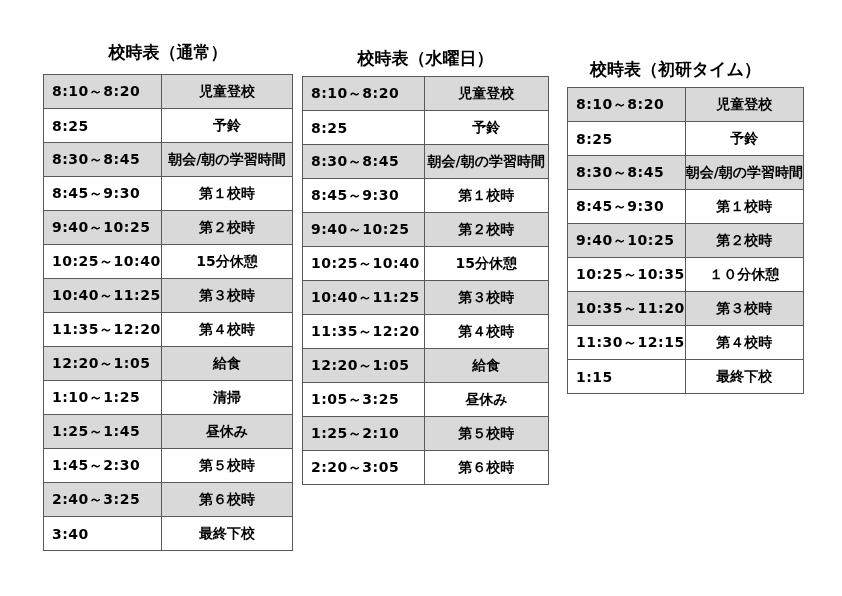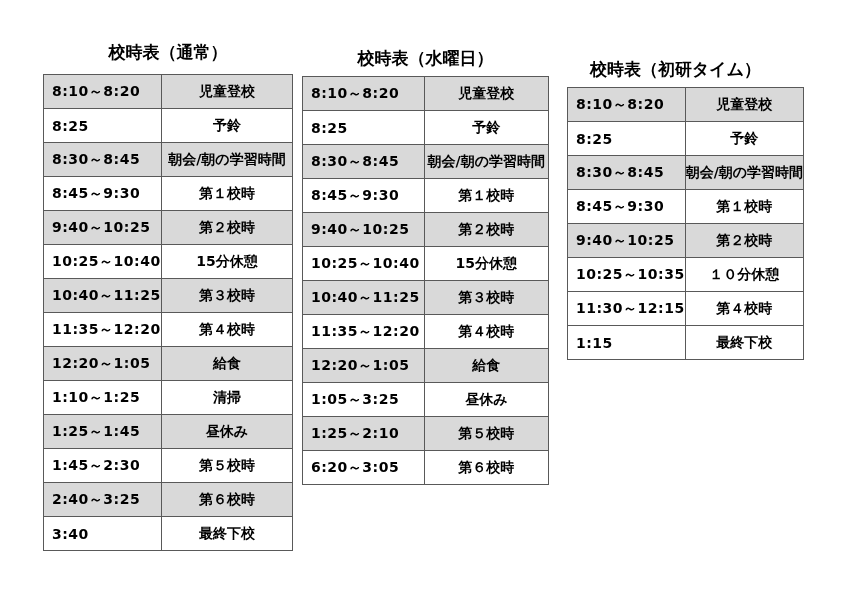--- a/index.html
+++ b/index.html
@@ -172,21 +172,21 @@
         </tr>
         <tr class="plain">
           <td class="time">1:05～3:25</td>
           <td class="act">昼休み</td>
         </tr>
         <tr class="shaded">
           <td class="time">1:25～2:10</td>
           <td class="act">第５校時</td>
         </tr>
         <tr class="plain">
-          <td class="time">6:20～3:05</td>
+          <td class="time">2:20～3:05</td>
           <td class="act">第６校時</td>
         </tr>
       </tbody>
   </table>
 </div>
 
 <div class="sched t3">
   <div class="sched-title">校時表（初研タイム）</div>
   <table class="sched-table">
     <tbody>
@@ -207,20 +207,24 @@
           <td class="act">第１校時</td>
         </tr>
         <tr class="shaded">
           <td class="time">9:40～10:25</td>
           <td class="act">第２校時</td>
         </tr>
         <tr class="plain">
           <td class="time">10:25～10:35</td>
           <td class="act">１０分休憩</td>
         </tr>
+        <tr class="shaded">
+          <td class="time">10:35～11:20</td>
+          <td class="act">第３校時</td>
+        </tr>
         <tr class="plain">
           <td class="time">11:30～12:15</td>
           <td class="act">第４校時</td>
         </tr>
         <tr class="plain">
           <td class="time">1:15</td>
           <td class="act">最終下校</td>
         </tr>
       </tbody>
   </table>

